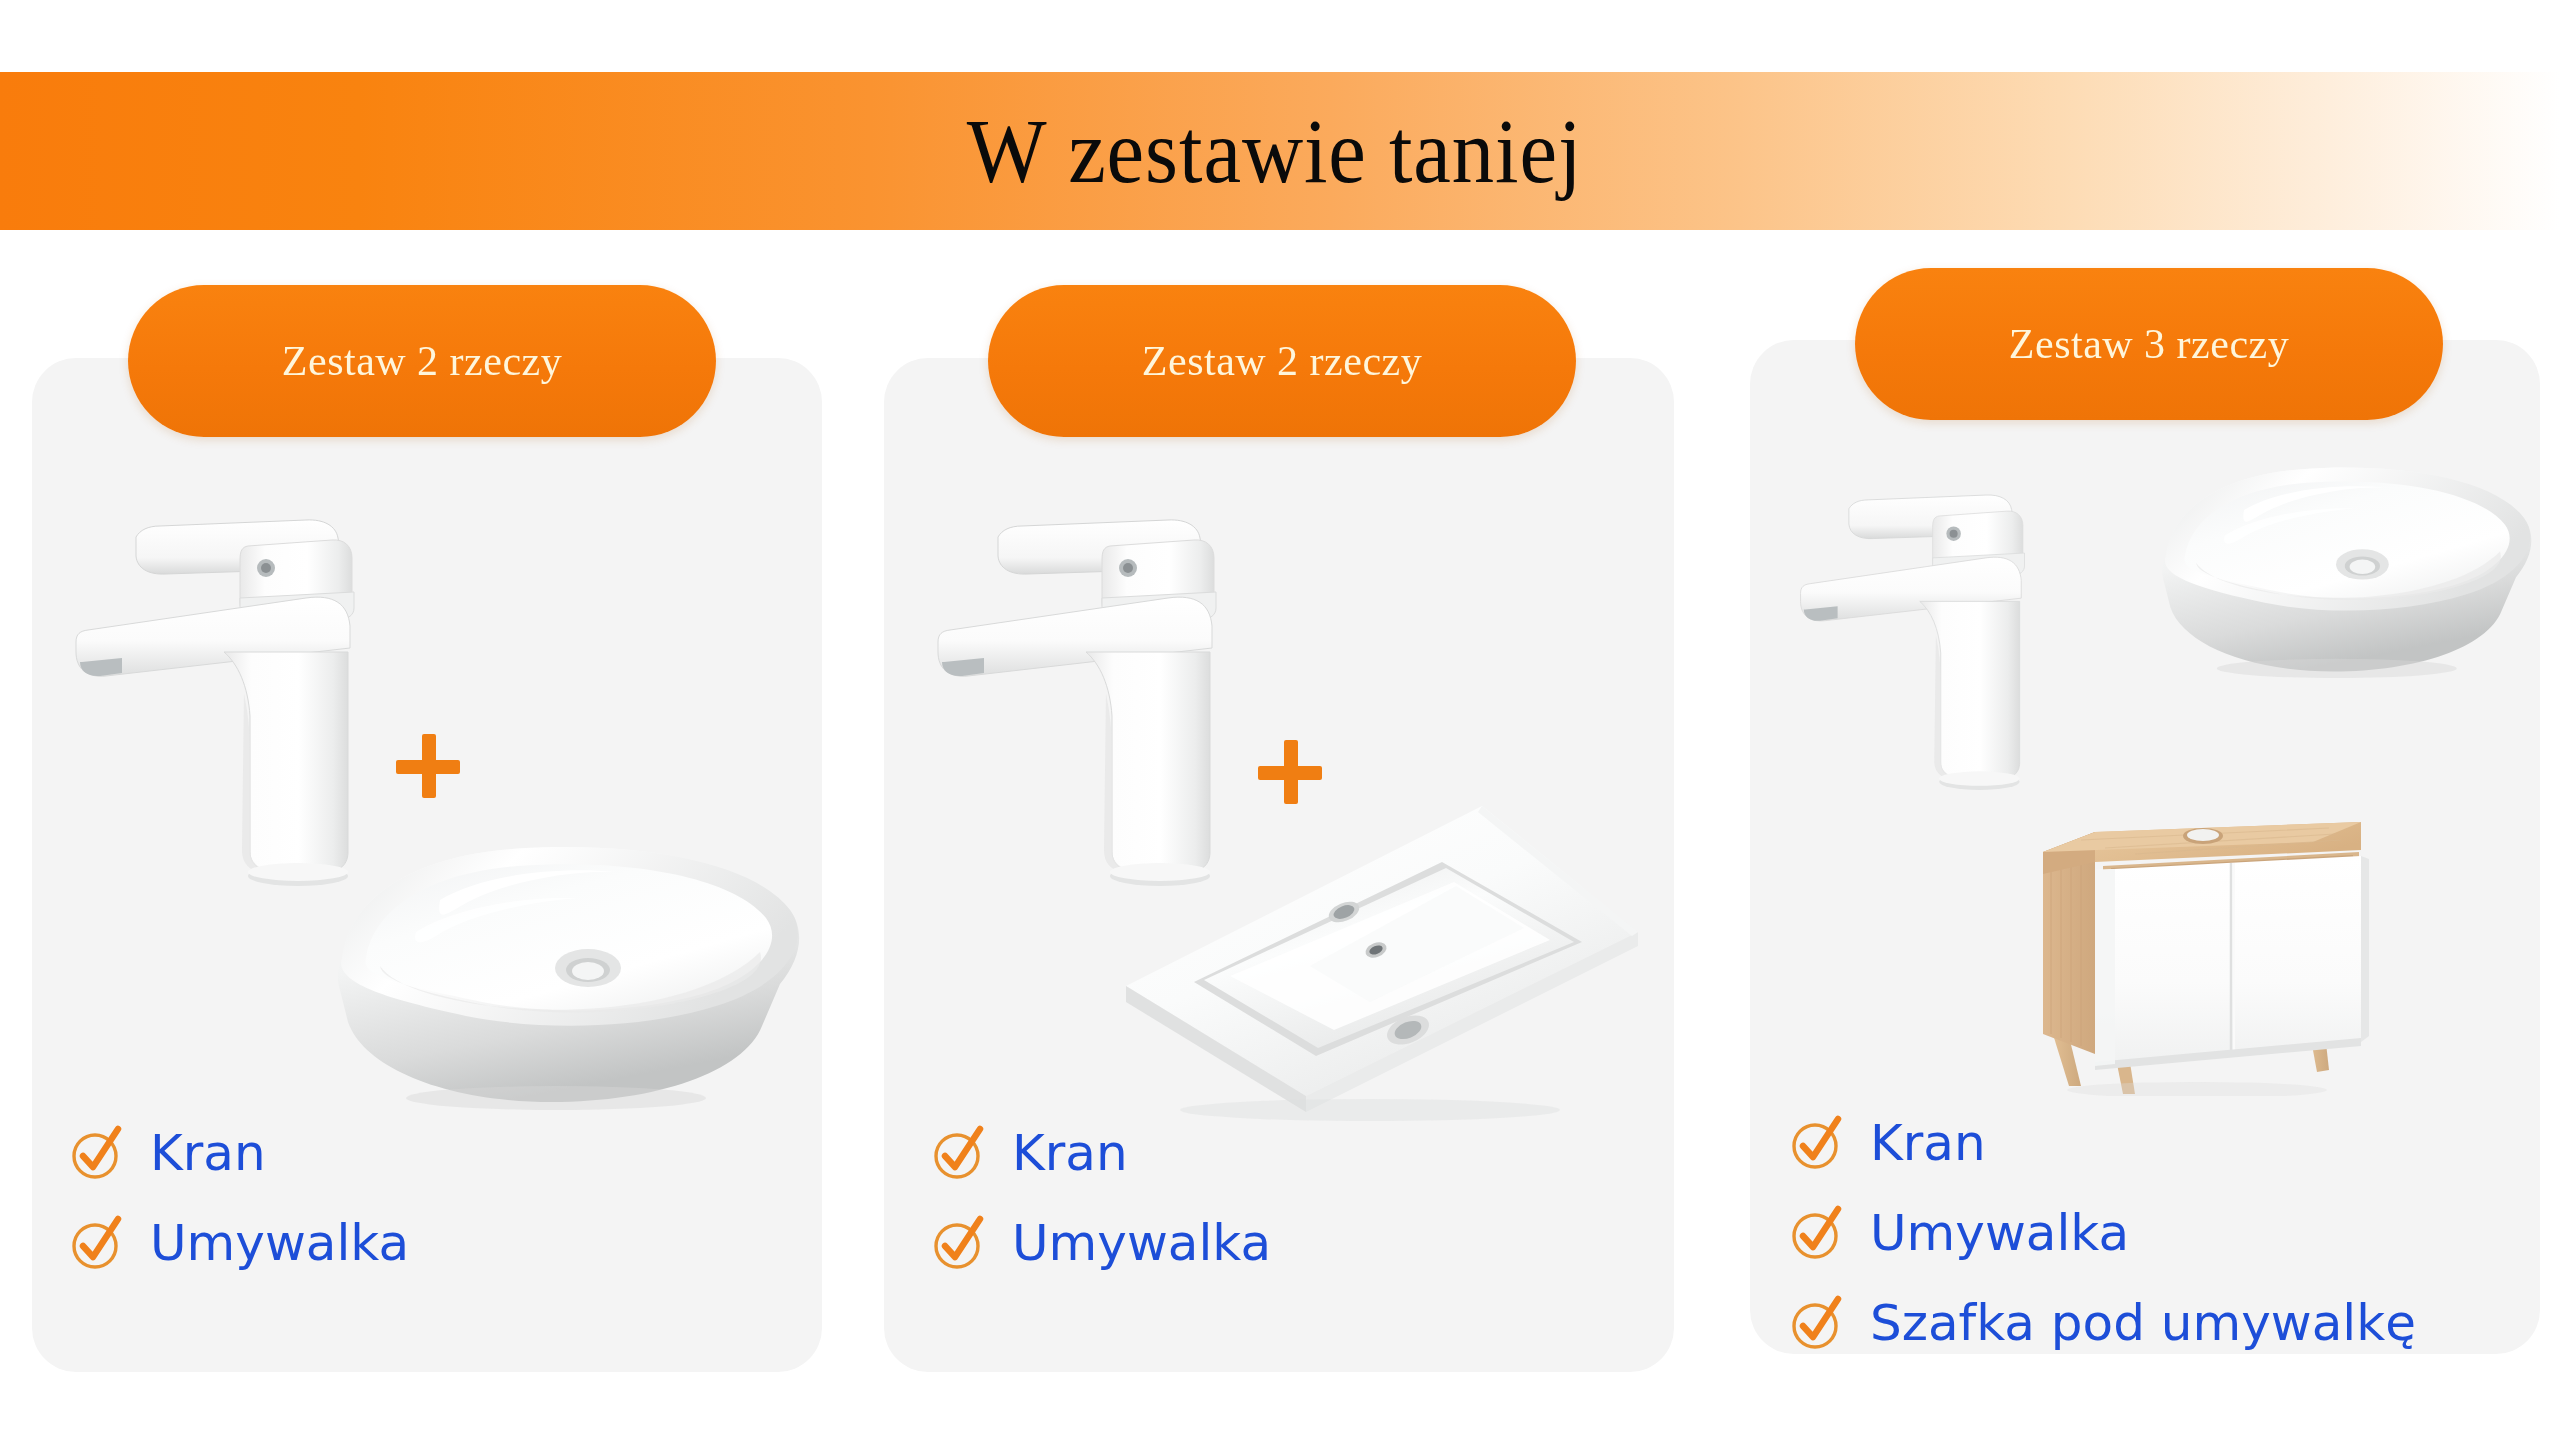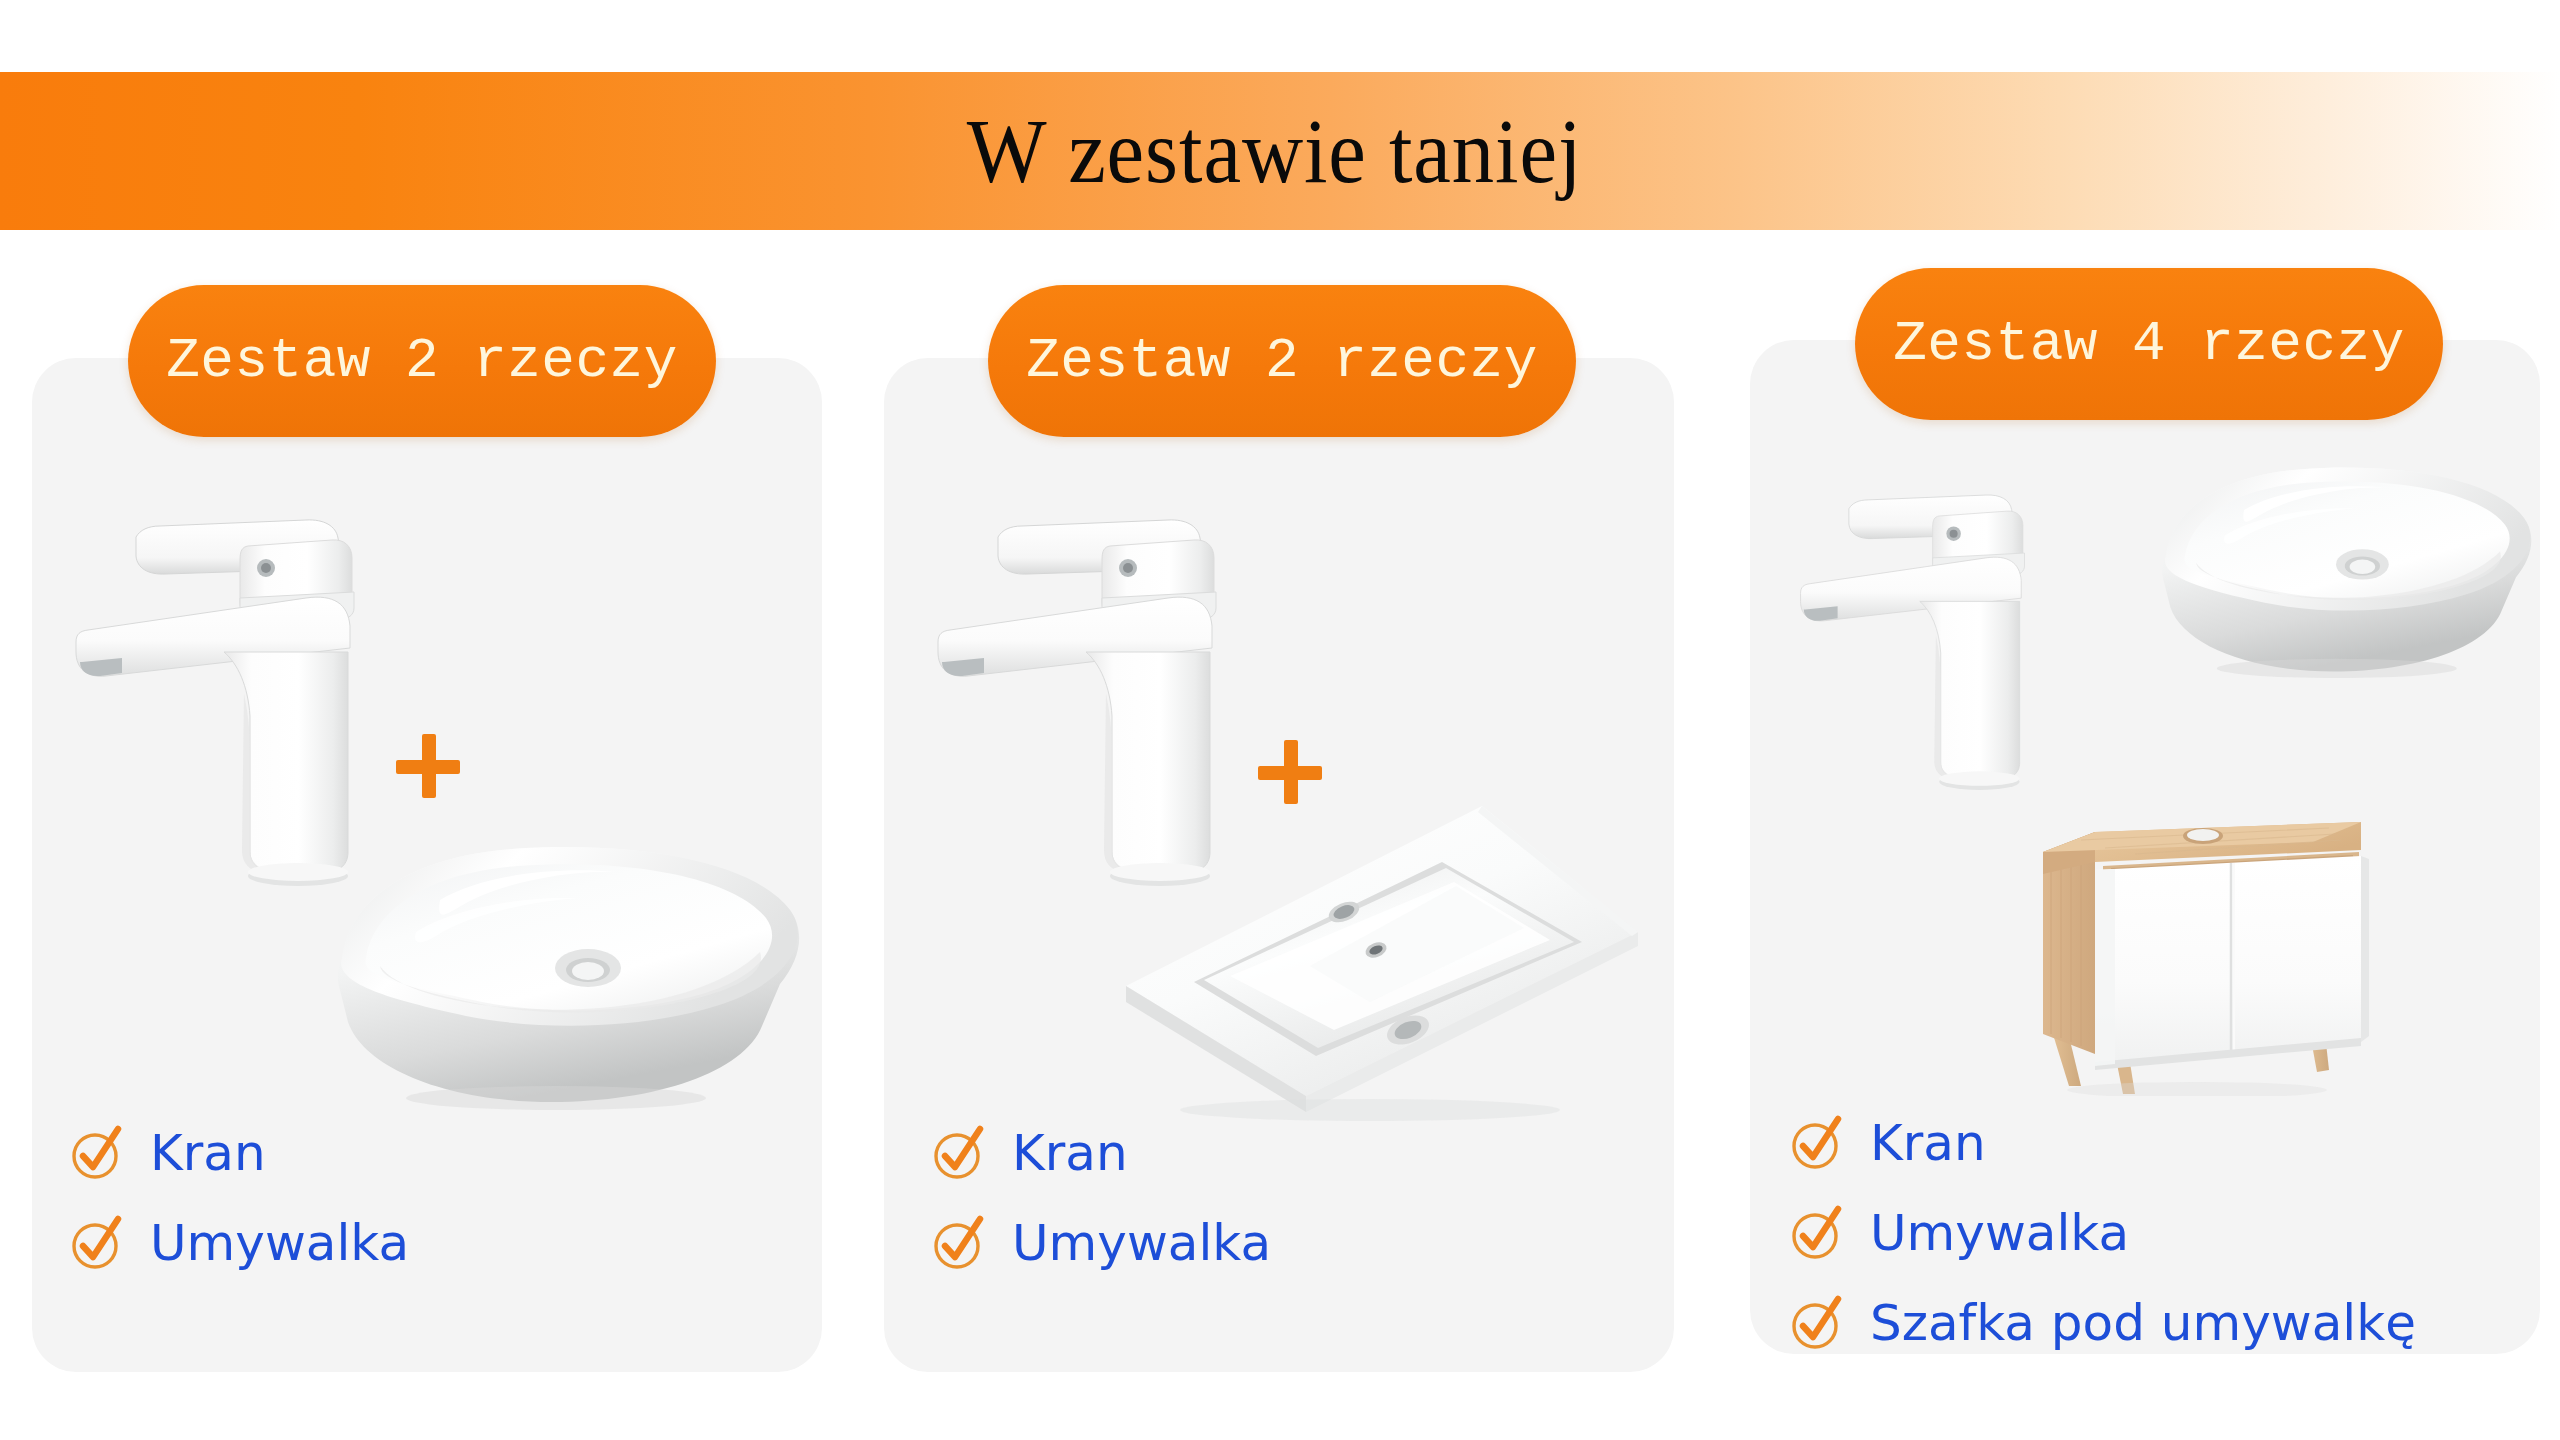--- a/index.html
+++ b/index.html
@@ -69,22 +69,22 @@
     height: 152px;
     border-radius: 78px;
     background: linear-gradient(180deg, #F9820F 0%, #F5790A 55%, #EF7407 100%);
     box-shadow: 0 3px 10px rgba(180,100,20,0.18);
     display: flex;
     align-items: center;
     justify-content: center;
     z-index: 6;
   }
   .badge-label {
-    font-family: Liberation Mono, monospace;
-    font-size: 56px;
+    font-family: Liberation Serif, serif;
+    font-size: 42px;
     font-weight: 400;
     color: #FEF6DC;
     white-space: nowrap;
     letter-spacing: 0.5px;
   }
   .badge-1 { left: 128px;  top: 285px; width: 588px; }
   .badge-2 { left: 988px;  top: 285px; width: 588px; }
   .badge-3 { left: 1855px; top: 268px; width: 588px; }
 
   
@@ -555,16 +555,16 @@
     </div>
   </div>
 
   <div class="badge badge-1">
     <span class="badge-label">Zestaw 2 rzeczy</span>
   </div>
   <div class="badge badge-2">
     <span class="badge-label">Zestaw 2 rzeczy</span>
   </div>
   <div class="badge badge-3">
-    <span class="badge-label">Zestaw 4 rzeczy</span>
+    <span class="badge-label">Zestaw 3 rzeczy</span>
   </div>
 
 </div>
 
 </body></html>

